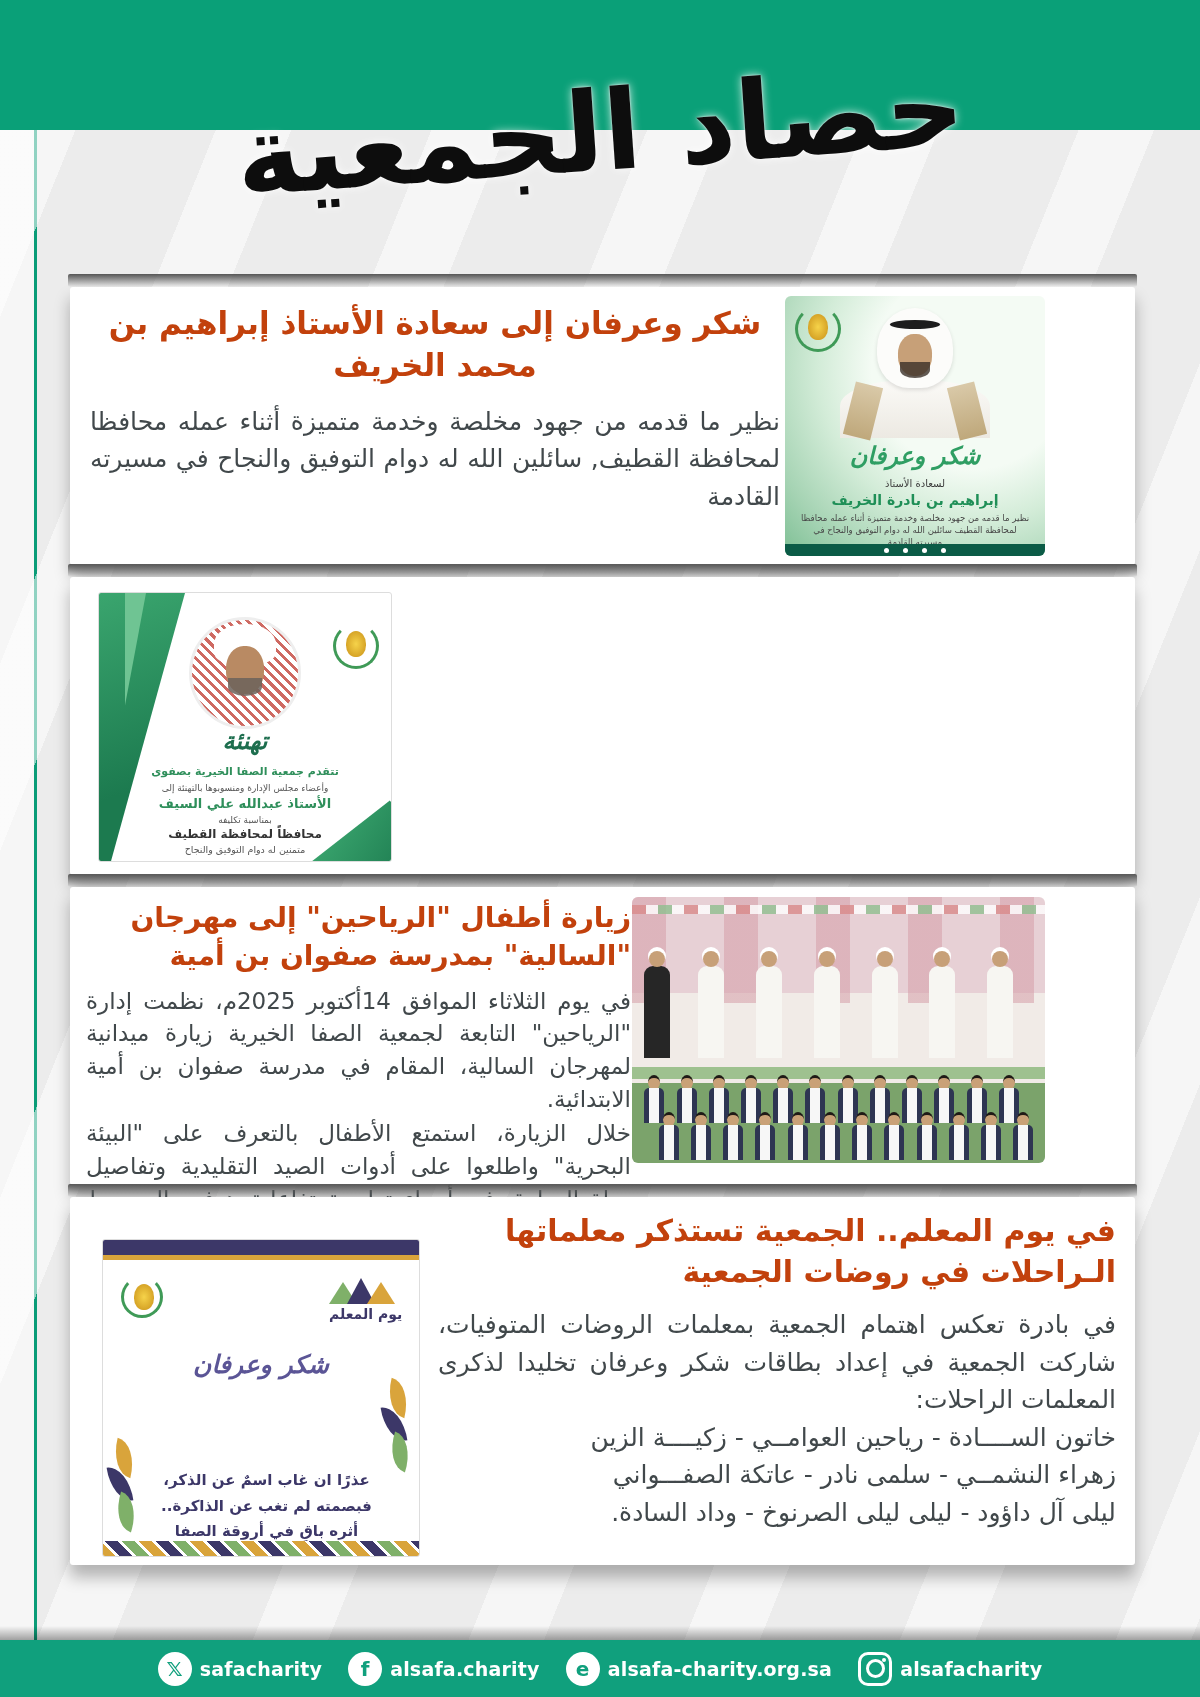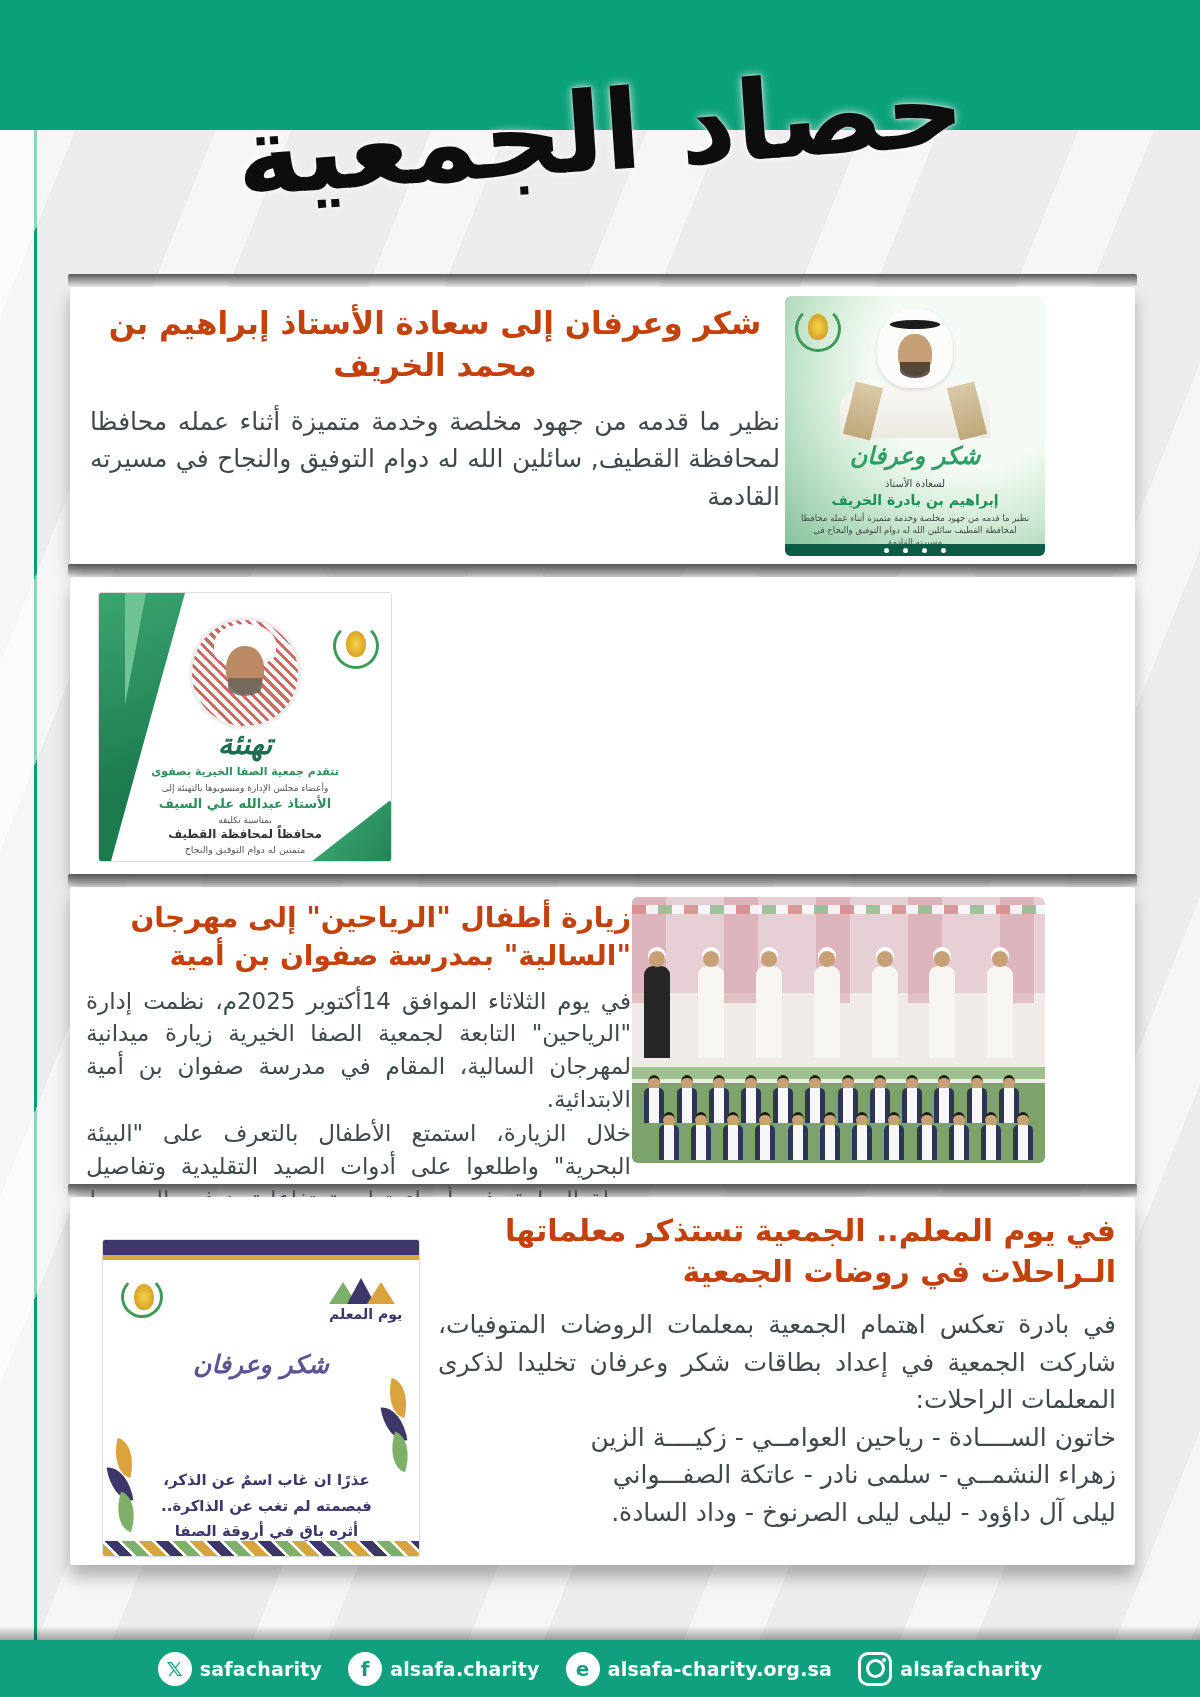--- a/index.html
+++ b/index.html
@@ -56,21 +56,21 @@
   .c2-poster{position:absolute;right:743px;left:30px;top:15px;width:292px;height:268px;background:#fff;border:1px solid #ddd;border-radius:3px;overflow:hidden;}
   .c2-band{position:absolute;left:0;top:0;width:86px;height:100%;background:linear-gradient(160deg,#3aa56e 0%,#1c7a4f 70%);clip-path:polygon(0 0,100% 0,14% 100%,0 100%);}
   .c2-band2{position:absolute;left:26px;top:0;width:70px;height:100%;background:#6fc493;clip-path:polygon(0 0,30% 0,0 42%);}
   .c2-corner{position:absolute;right:-30px;bottom:-30px;width:120px;height:60px;background:linear-gradient(160deg,#3aa56e,#1c7a4f);transform:rotate(-38deg);}
   .c2-photo{position:absolute;left:50%;top:24px;transform:translateX(-50%);width:106px;height:106px;border-radius:50%;background:#fff;border:3px solid #eee;overflow:hidden;}
   .c2-photo .shmagh{position:absolute;inset:0;background:repeating-linear-gradient(45deg,rgba(190,55,45,.75) 0 3px,#fff 3px 7px);}
   .c2-photo .drape{position:absolute;left:50%;top:4px;transform:translateX(-50%);width:62px;height:40px;background:#fff;border-radius:50% 50% 30% 30%;}
   .c2-photo .face{position:absolute;left:50%;top:26px;transform:translateX(-50%);width:38px;height:48px;background:#b98a63;border-radius:46%;}
   .c2-photo .beard2{position:absolute;left:50%;top:58px;transform:translateX(-50%);width:34px;height:18px;background:#6b625a;border-radius:0 0 50% 50%;opacity:.85;}
   .c2-logo{right:12px;top:30px;}
-  .p2-cal{position:absolute;left:0;right:0;top:134px;text-align:center;font-size:29px;font-weight:bold;font-style:italic;color:#1d6e4e;}
+  .p2-cal{position:absolute;left:0;right:0;top:134px;text-align:center;font-size:24px;font-weight:bold;font-style:italic;color:#1d6e4e;}
   .p2-l1{position:absolute;left:8px;right:8px;top:172px;text-align:center;font-size:11px;font-weight:bold;color:#2f8f5b;}
   .p2-l2{position:absolute;left:8px;right:8px;top:190px;text-align:center;font-size:9px;color:#555;}
   .p2-l3{position:absolute;left:8px;right:8px;top:203px;text-align:center;font-size:13px;font-weight:bold;color:#2f8f5b;}
   .p2-l4{position:absolute;left:8px;right:8px;top:222px;text-align:center;font-size:9px;color:#555;}
   .p2-l5{position:absolute;left:8px;right:8px;top:234px;text-align:center;font-size:12px;font-weight:bold;color:#333;}
   .p2-l6{position:absolute;left:8px;right:8px;top:251px;text-align:center;font-size:9.5px;color:#555;}
   .c2-text{position:absolute;left:350px;top:18px;width:696px;}
   .c2-text .card-title{font-size:30px;text-align:right;}
   .c2-text .card-body{margin-top:18px;font-size:25.5px;line-height:1.55;}
 

